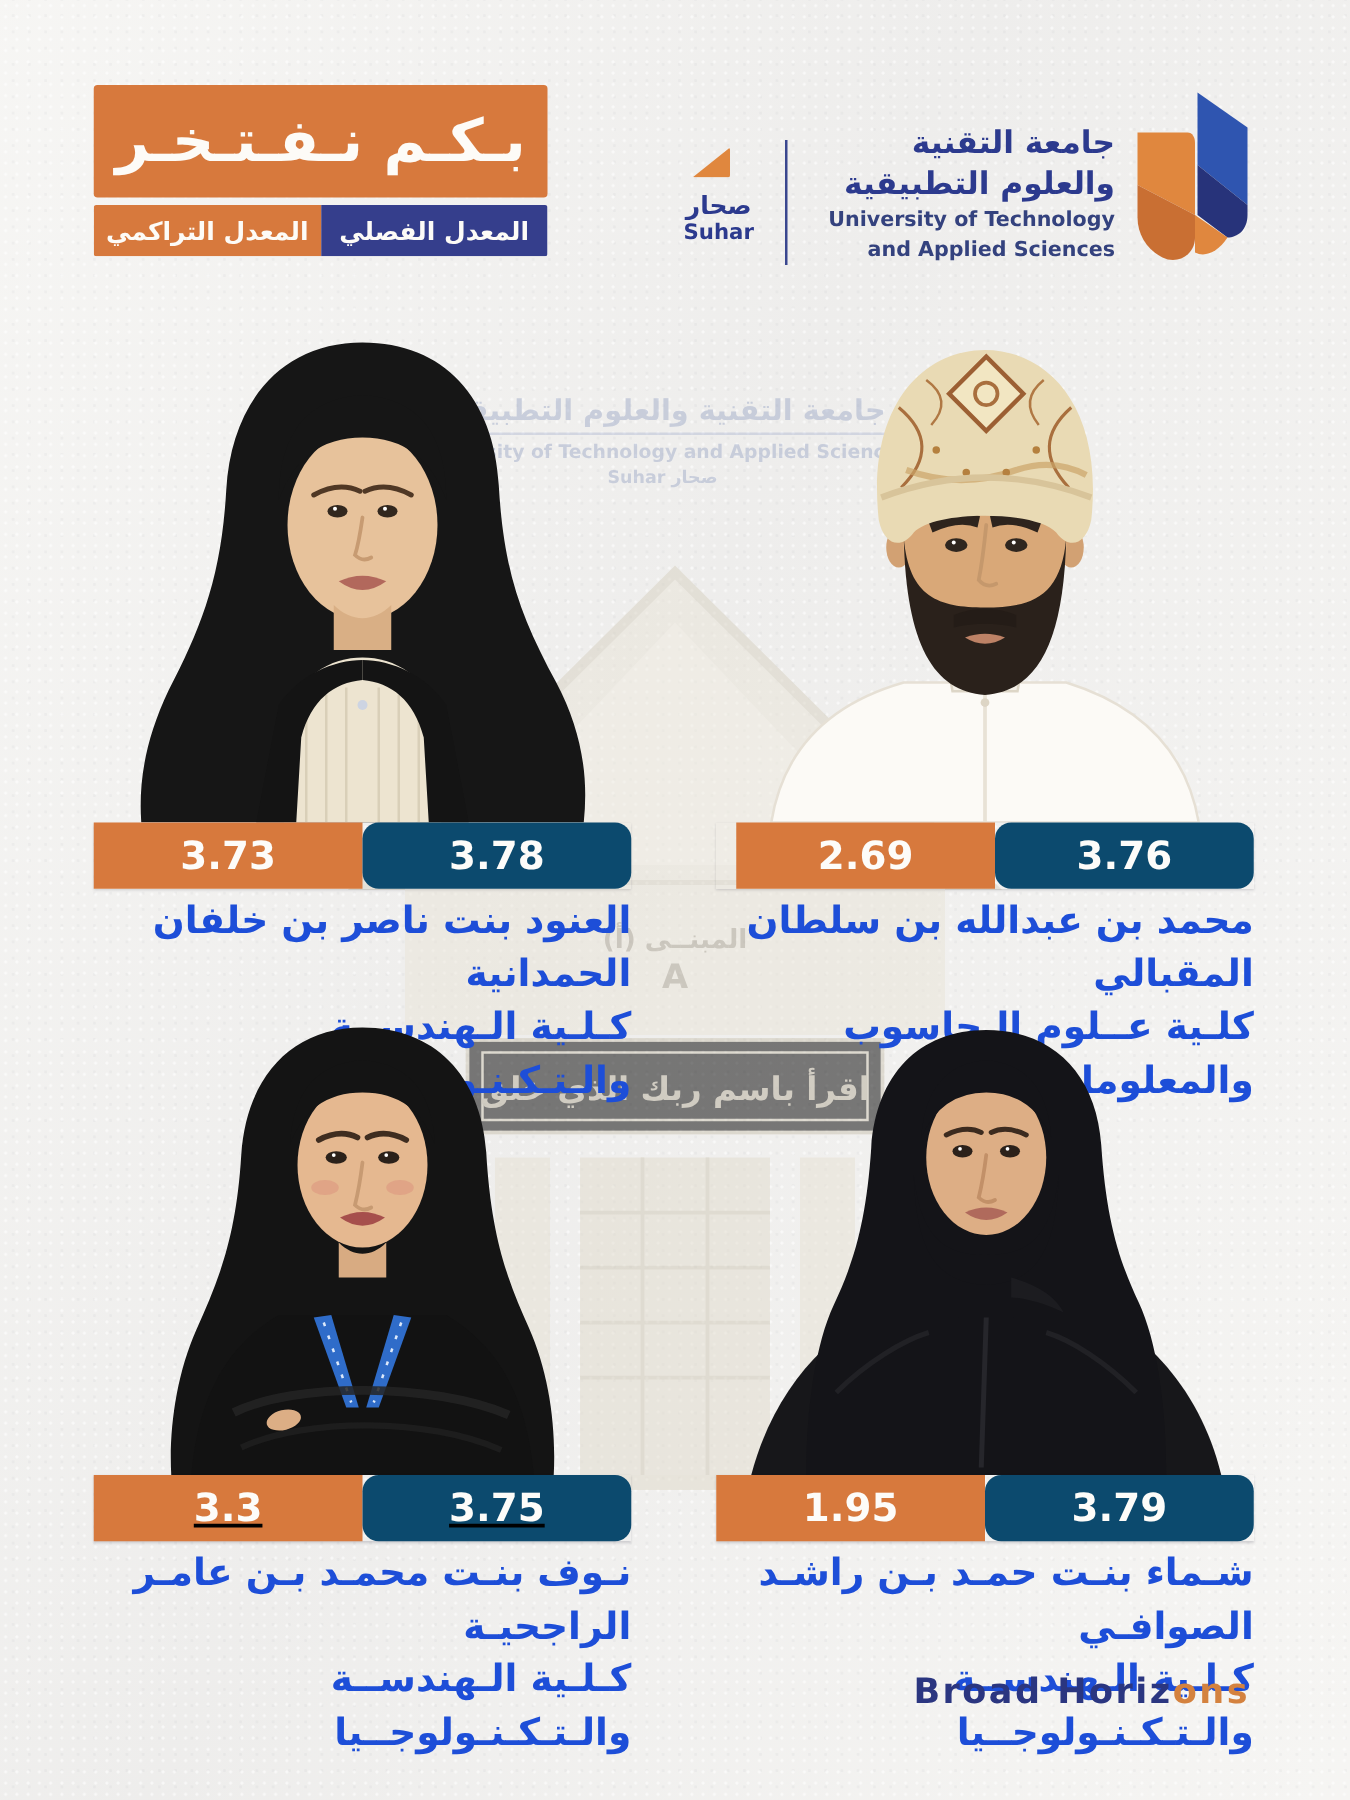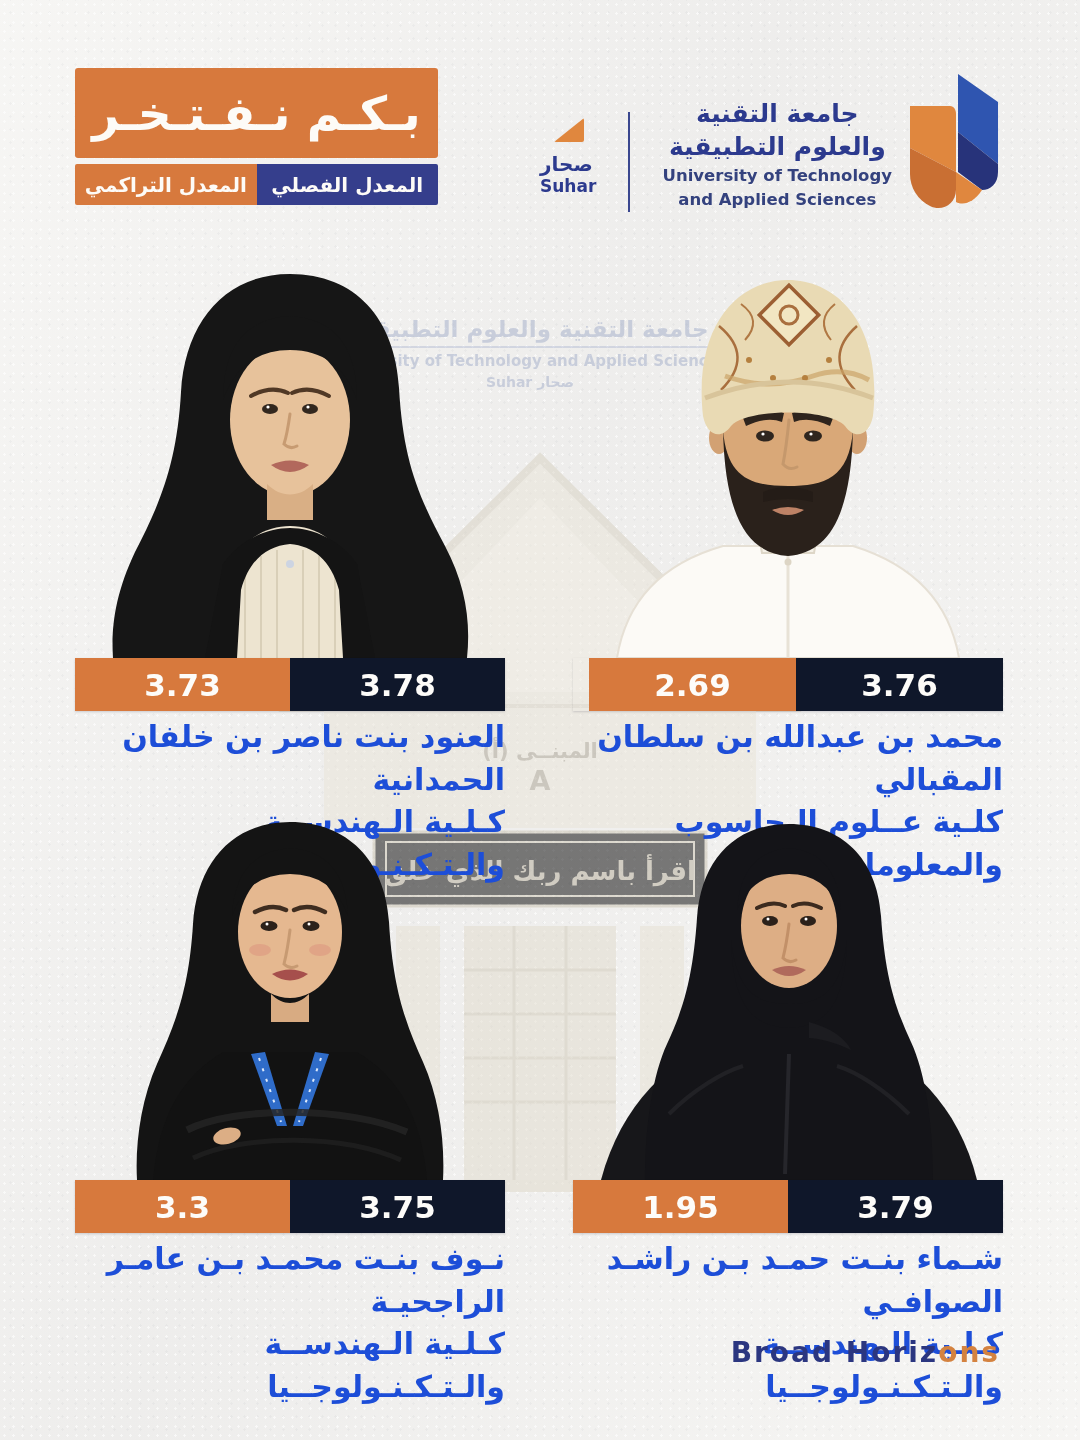--- a/index.html
+++ b/index.html
@@ -25,45 +25,45 @@
     color:#fdfbf7; font-size:47px; font-weight:700; direction:rtl;
     letter-spacing:1px;
   }
   .legend { position:absolute; left:75px; top:164px; width:363px; height:41px; display:flex; border-radius:2px; overflow:hidden; }
   .legend .seg { flex:1; display:flex; align-items:center; justify-content:center; color:#fdfbf7; font-size:20px; font-weight:700; direction:rtl;text-align:center; }
   .legend .seg.cum { background:#d7793d; }
   .legend .seg.sem { background:#353e8c; }
 
   .logo-group { position:absolute; right:78px; top:70px; width:430px; height:145px; }
   .logo-mark { position:absolute; right:0; top:2px; }
-  .logo-text { position:absolute; right:110px; top:28px; text-align:center; color:#2c3a8e; }
+  .logo-text { position:absolute; right:110px; top:28px; text-align:right; color:#2c3a8e; }
   .logo-text .ar { font-size:25px; font-weight:700; line-height:1.3; direction:rtl; }
   .logo-text .en { font-size:16.5px; font-weight:700; line-height:1.25; margin-top:3px; color:#34427e; }
   .logo-divider { position:absolute; right:372px; top:42px; width:2.5px; height:100px; background:#3a478f; }
-  .branch { position:absolute; right:392px; top:48px; width:70px; text-align:left; color:#2c3a8e; }
+  .branch { position:absolute; right:392px; top:48px; width:70px; text-align:center; color:#2c3a8e; }
   .branch .tri { width:0; height:0; margin:0 auto 10px 14px; border-left:30px solid transparent; border-bottom:24px solid #e0873e; border-radius:2px; }
   .branch .ar { font-size:20px; font-weight:700; direction:rtl; }
   .branch .en { font-size:17px; font-weight:700; }
 
   
   .wm-text {
     position:absolute; left:300px; top:316px; width:460px; text-align:center;
     color:#93a0c2; opacity:.42; filter:blur(.6px); pointer-events:none;
   }
   .wm-text .l1 { font-size:23px; font-weight:700; direction:rtl; border-bottom:2px solid #aab3cf; padding-bottom:4px; }
   .wm-text .l2 { font-size:15px; font-weight:700; margin-top:4px; }
   .wm-text .l3 { font-size:14px; font-weight:700; margin-top:4px; direction:rtl; }
   .wm-building { position:absolute; left:228px; top:440px; opacity:.5; pointer-events:none; }
 
   
   .photo { position:absolute; }
   .gpa-bar { position:absolute; width:430px; height:53px; display:flex; box-shadow:0 1px 2px rgba(40,40,60,.18); }
   .gpa-bar .half { flex:1; display:flex; align-items:center; justify-content:center; color:#fdfcf9; font-size:31px; font-weight:700; }
   .gpa-bar .cum { background:#d7793d; }
-  .gpa-bar .sem { background:#0f172a; }
+  .gpa-bar .sem { background:#0c4a6e;border-radius:13px; }
   .caption { position:absolute; width:430px; text-align:right; direction:rtl; color:#1d4ed8; line-height:1.42; }
   .caption .nm, .caption .col { font-size:30px; font-weight:700; }
 
   
   .footer { position:absolute; right:80px; top:1332px; text-align:right; }
   .footer .ar { color:#d4823f; font-size:26px; font-weight:700; direction:rtl; letter-spacing:1px; }
   .footer .en { font-size:28px; font-weight:700; color:#2b3680; letter-spacing:2px; margin-top:4px; }
   .footer .en .accent { color:#d4823f; }
 </style>
 </head>
@@ -231,21 +231,21 @@
     <path d="M176,240 L202,312 L212,312 L190,238 Z" fill="#2f6cc9"></path>
     <path d="M254,240 L228,312 L218,312 L240,238 Z" fill="#2f6cc9"></path>
     <g stroke="#dce9fb" stroke-width="2" stroke-dasharray="3 8">
       <line x1="184" y1="244" x2="206" y2="308"></line>
         <line x1="246" y1="244" x2="224" y2="308"></line>
     </g>
     <path d="M112,316 C160,292 272,292 332,318" stroke="#242424" stroke-width="7" fill="none" opacity=".85"></path>
     <path d="M118,344 C170,320 268,320 326,346" stroke="#242424" stroke-width="5" fill="none" opacity=".6"></path>
     <ellipse cx="152" cy="322" rx="14" ry="8" fill="#dcae85" transform="rotate(-14 152 322)"></ellipse>
   </svg>
-  <div class="gpa-bar" style="left:75px; top:1180px;">
+  <div class="gpa-bar" style="left:75px; top:1180px;text-decoration:underline;">
     <div class="half cum">3.3</div>
     <div class="half sem">3.75</div>
   </div>
   <div class="caption" style="left:75px; top:1238px;">
     <div class="nm">نـوف بنـت محمـد بـن عامـر الراجحيـة</div>
     <div class="col">كـلـية الـهندســة والـتـكـنـولوجــيا</div>
   </div>
 
   <svg class="photo" style="left:573px; top:814px;" width="430" height="366" viewBox="0 0 430 366" role="img" aria-label="portrait of female student in loose black abaya and hijab">
     <path d="M28,366 C48,290 98,244 150,226 L282,226 C336,244 386,292 404,366 Z" fill="#17171a"></path>

